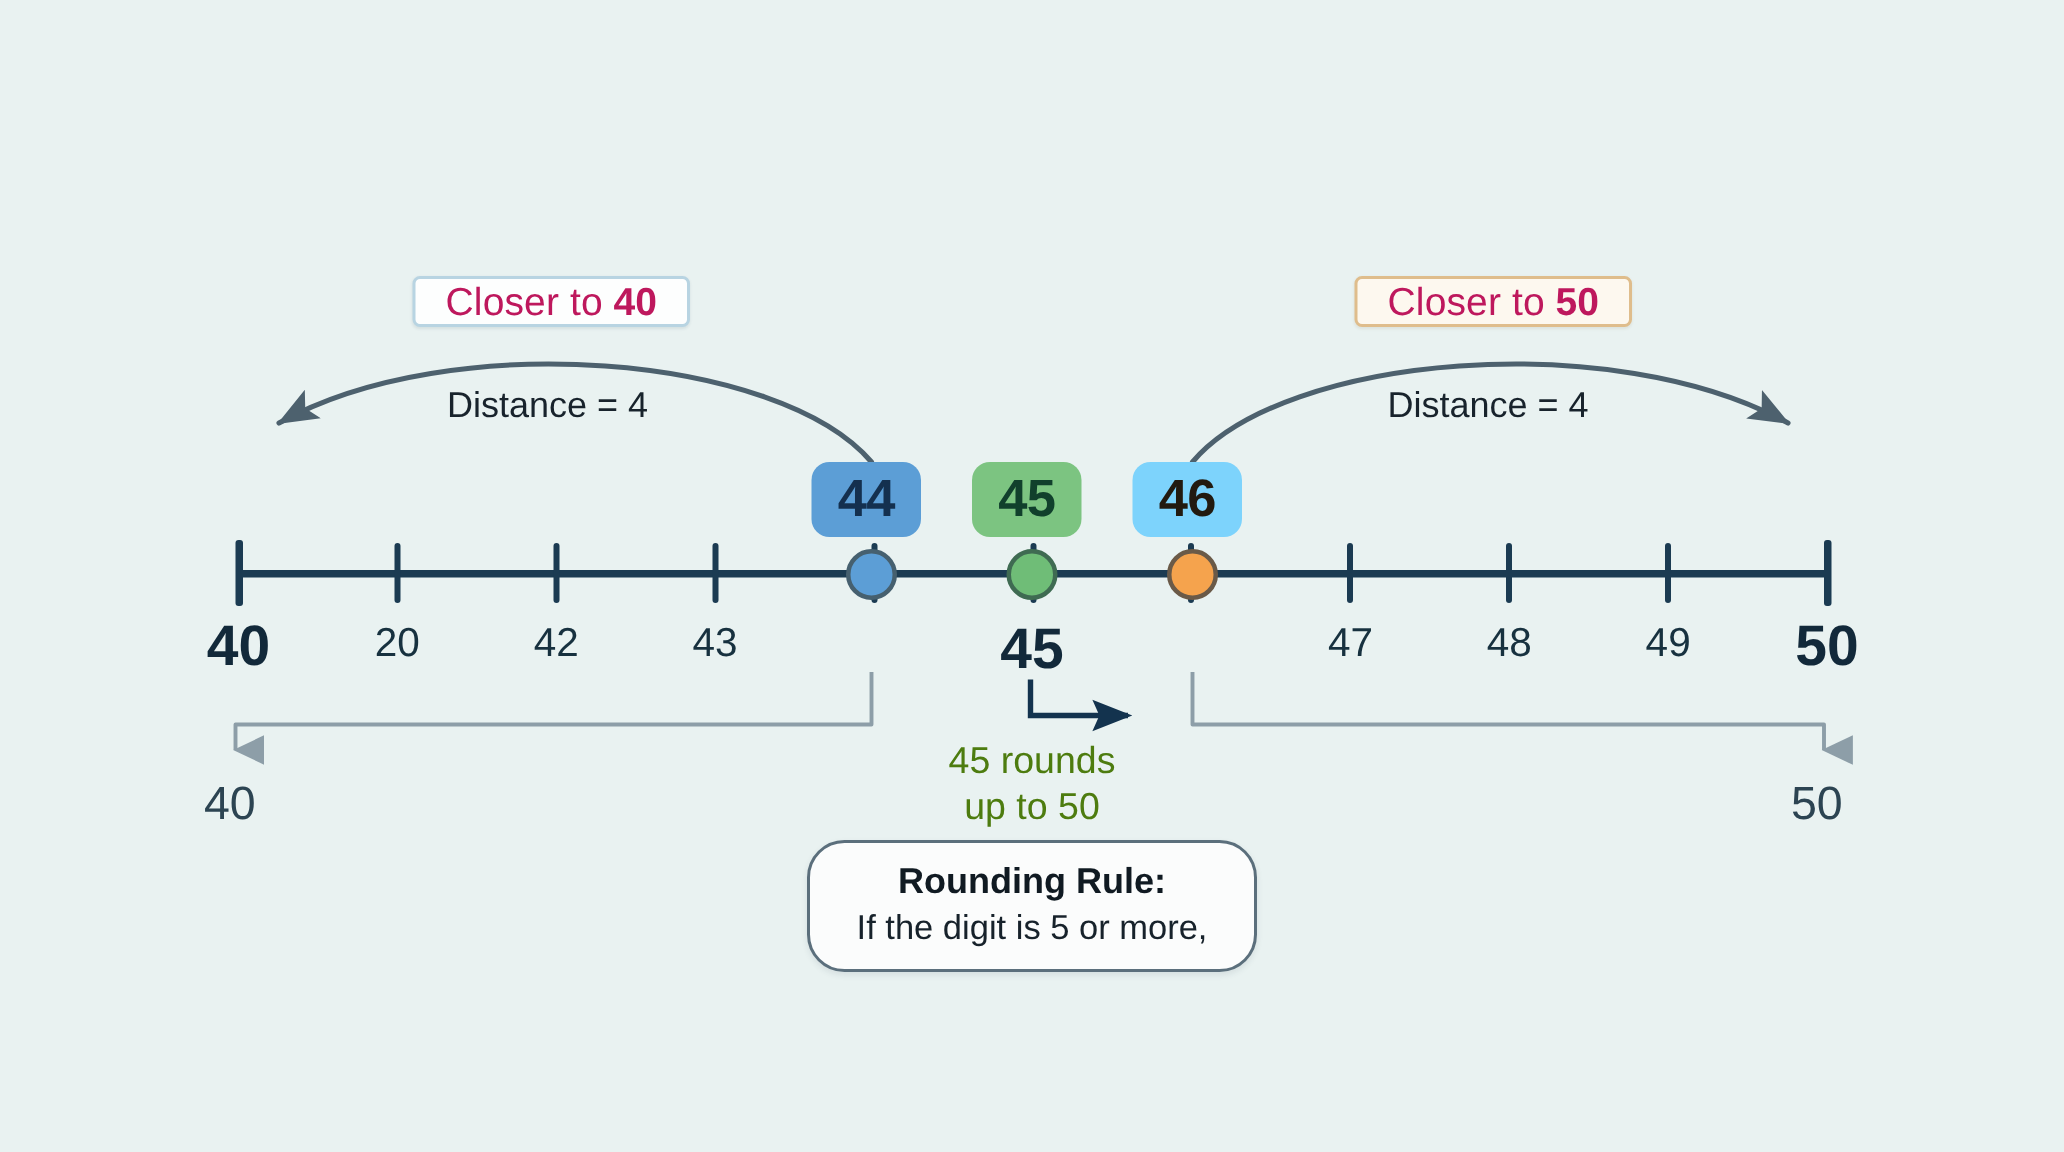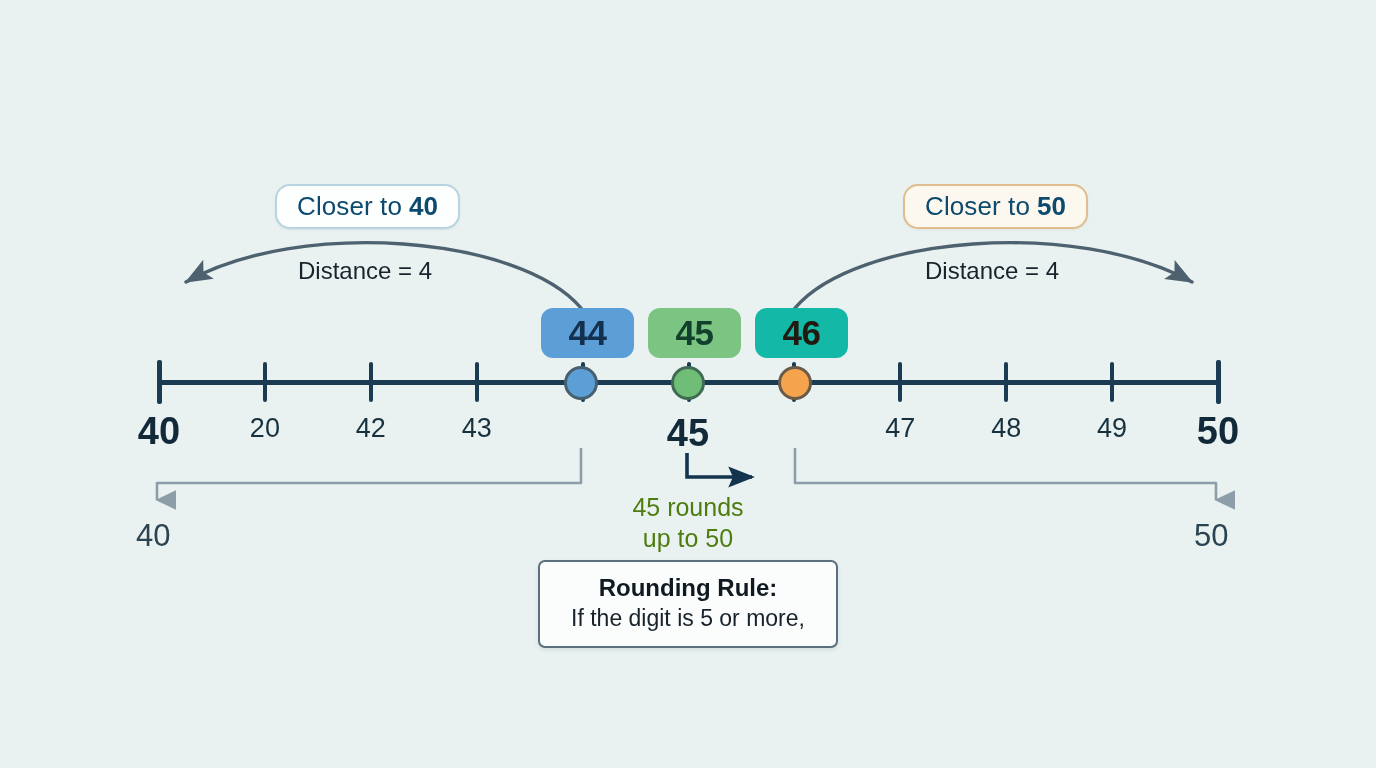--- a/index.html
+++ b/index.html
@@ -28,27 +28,27 @@
     pointer-events: none;
   }
 
   
   .pill {
     position: absolute;
     box-sizing: border-box;
     display: flex;
     align-items: center;
     justify-content: center;
-    border-radius: 15px;
+    border-radius: 5px;
     font-size: 26px;
     letter-spacing: 0.1px;
-    color: #0c4a6e;
+    color: #be185d;
     white-space: nowrap;
     padding: 0 20px;
-    height: 45px;
+    height: 34px;
   }
   .pill-blue {
     left: 275px; top: 184px;
     background: #fdfefe;
     border: 2.5px solid #b8d4e2;
     box-shadow: 0 1px 2px rgba(40,70,90,.10);
   }
   .pill-gold {
     left: 903px; top: 184px;
     background: #fdf8ef;
@@ -67,30 +67,30 @@
   .dist-left  { left: 298px; top: 257px; }
   .dist-right { left: 925px; top: 257px; }
 
   
   .vbadge {
     position: absolute;
     box-sizing: border-box;
     display: flex;
     align-items: center;
     justify-content: center;
-    width: 93px;
+    width: 73px;
     height: 50px;
     border-radius: 12px;
     font-size: 35px;
     font-weight: bold;
     letter-spacing: -0.5px;
   }
   .vb-44 { left: 541px; top: 308px; background: #5c9ed6; color: #14304f; }
   .vb-45 { left: 648px; top: 308px; background: #7cc481; color: #11402c; }
-  .vb-46 { left: 755px; top: 308px; background: #14b8a6; color: #221a10; }
+  .vb-46 { left: 755px; top: 308px; background: #7dd3fc; color: #221a10; }
 
   
   .axis {
     position: absolute;
     left: 159px;
     top: 380px;
     width: 1059px;
     height: 5px;
     background: #1b3b52;
     border-radius: 2px;
@@ -170,21 +170,21 @@
 
   
   .rule-box {
     position: absolute;
     left: 538px;
     top: 560px;
     width: 300px;
     box-sizing: border-box;
     background: #fbfcfc;
     border: 2.5px solid #5b6f7c;
-    border-radius: 7px;
+    border-radius: 25px;
     padding: 12px 14px 14px;
     text-align: center;
     box-shadow: 0 2px 4px rgba(40,60,75,.10);
   }
   .rule-title {
     font-size: 24px;
     font-weight: bold;
     color: #101a22;
     margin-bottom: 2px;
   }

